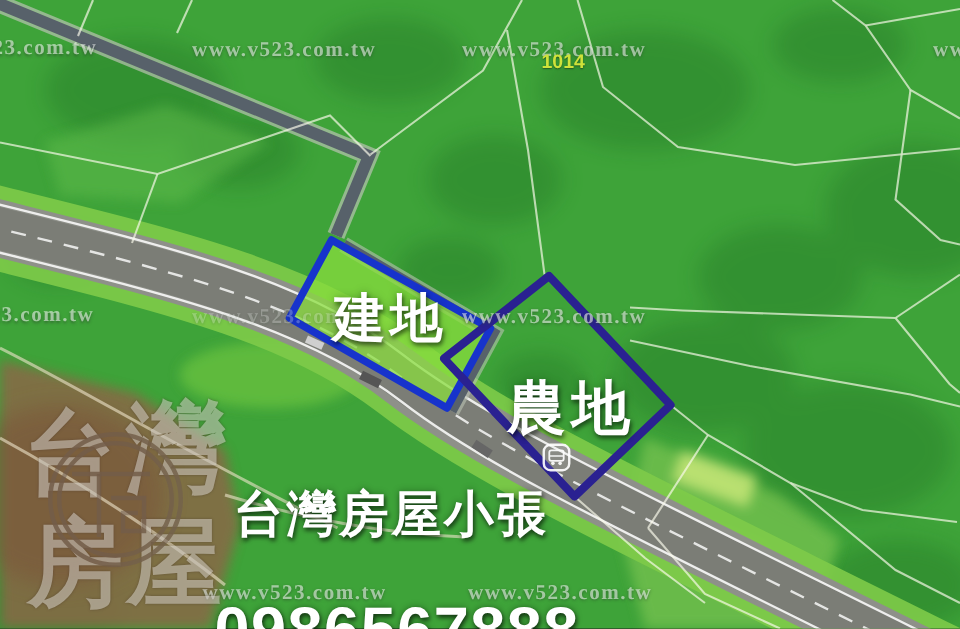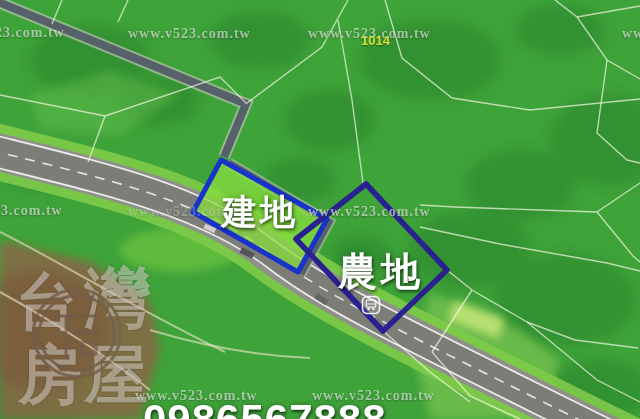--- a/index.html
+++ b/index.html
@@ -172,15 +172,16 @@
     <div id="ring-inner" class="ring"></div>
     <svg width="152" height="160">
       <g stroke="rgba(110,90,80,0.85)" stroke-width="3" fill="none">
         <path d="M40,62 H92"></path>
         <path d="M58,62 V104"></path>
         <path d="M66,78 H88 V100 H74 V88 H84"></path>
       </g>
     </svg>
   </div>
 
+  <div id="agent-name" class="contact">台灣房屋小張</div>
   <div id="phone-number" class="contact">0986567888</div>
 
 </div>
 
 </body></html>

